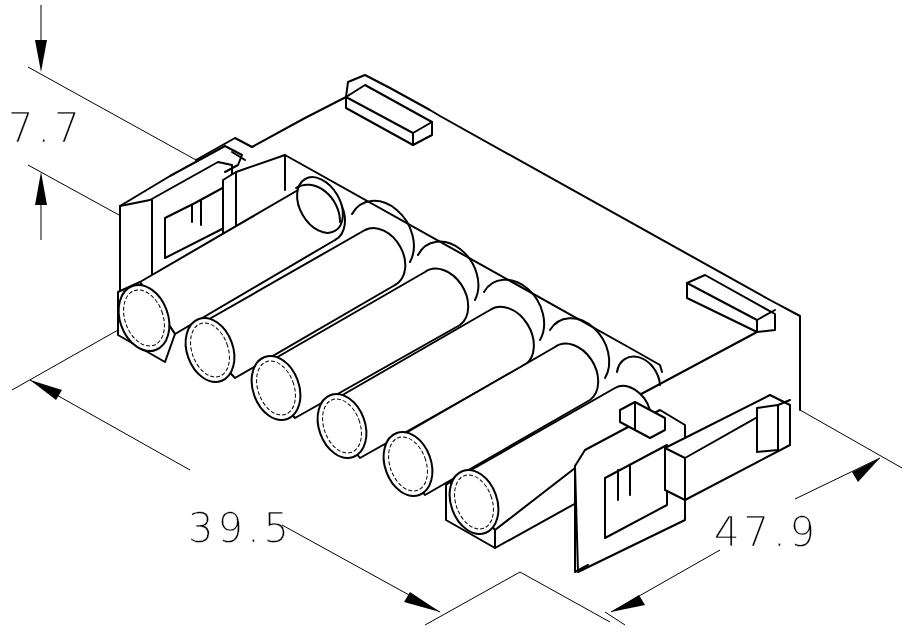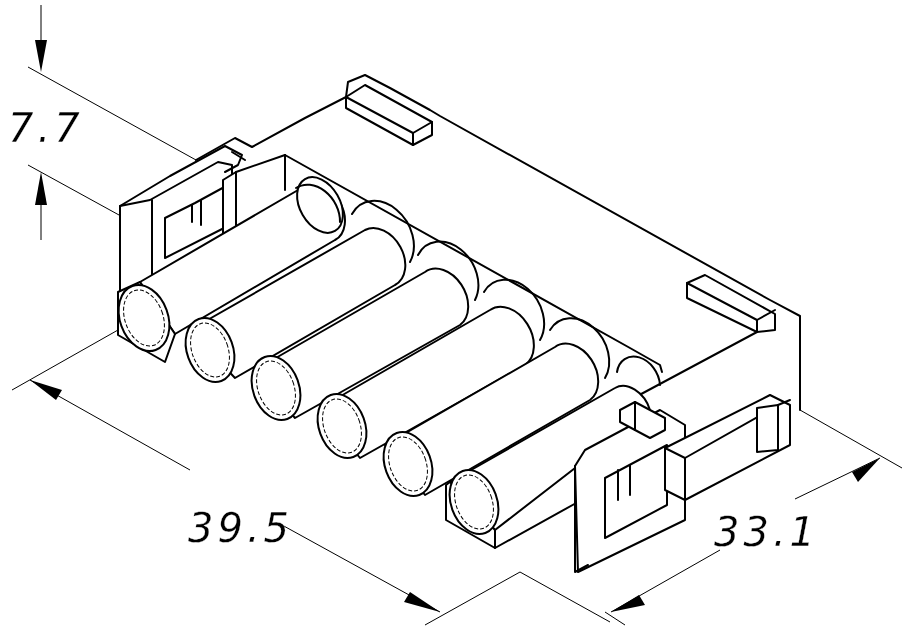--- a/index.html
+++ b/index.html
@@ -11,21 +11,20 @@
   .dash { fill: none; stroke: #000; stroke-width: 1; stroke-dasharray: 4 2; }
   .arrow { fill: #000; stroke: none; }
   .dim-label {
     position: absolute;
     font-family: "DejaVu Sans", sans-serif;
     font-weight: 200;
     color: #000;
     letter-spacing: 4px;
     font-size: 40px;
     line-height: 1;
-    font-style: italic;
     -webkit-text-stroke: 0.3px #fff;
   }
 </style>
 </head>
 <body>
 
 <svg id="drawing" viewBox="0 0 912 640" xmlns="http://www.w3.org/2000/svg">
 
   <g>
     <line class="thin" x1="41" y1="5" x2="41" y2="45"></line>
@@ -148,13 +147,13 @@
     <line class="edge" x1="665" y1="448" x2="685" y2="458"></line>
     <line class="edge" x1="685" y1="458" x2="685" y2="500"></line>
     <line class="edge" x1="685" y1="458" x2="770" y2="410"></line>
     <polygon class="face" points="757,408 778,405 778,450 757,452"></polygon>
     <line class="edge" x1="778" y1="405" x2="790" y2="400"></line>
   </g>
 </svg>
 
 <div class="dim-label" style="left:8px; top:108px;">7.7</div>
 <div class="dim-label" style="left:188px; top:508px;">39.5</div>
-<div class="dim-label" style="left:714px; top:512px;">33.1</div>
+<div class="dim-label" style="left:714px; top:512px;">47.9</div>
 
 </body></html>

